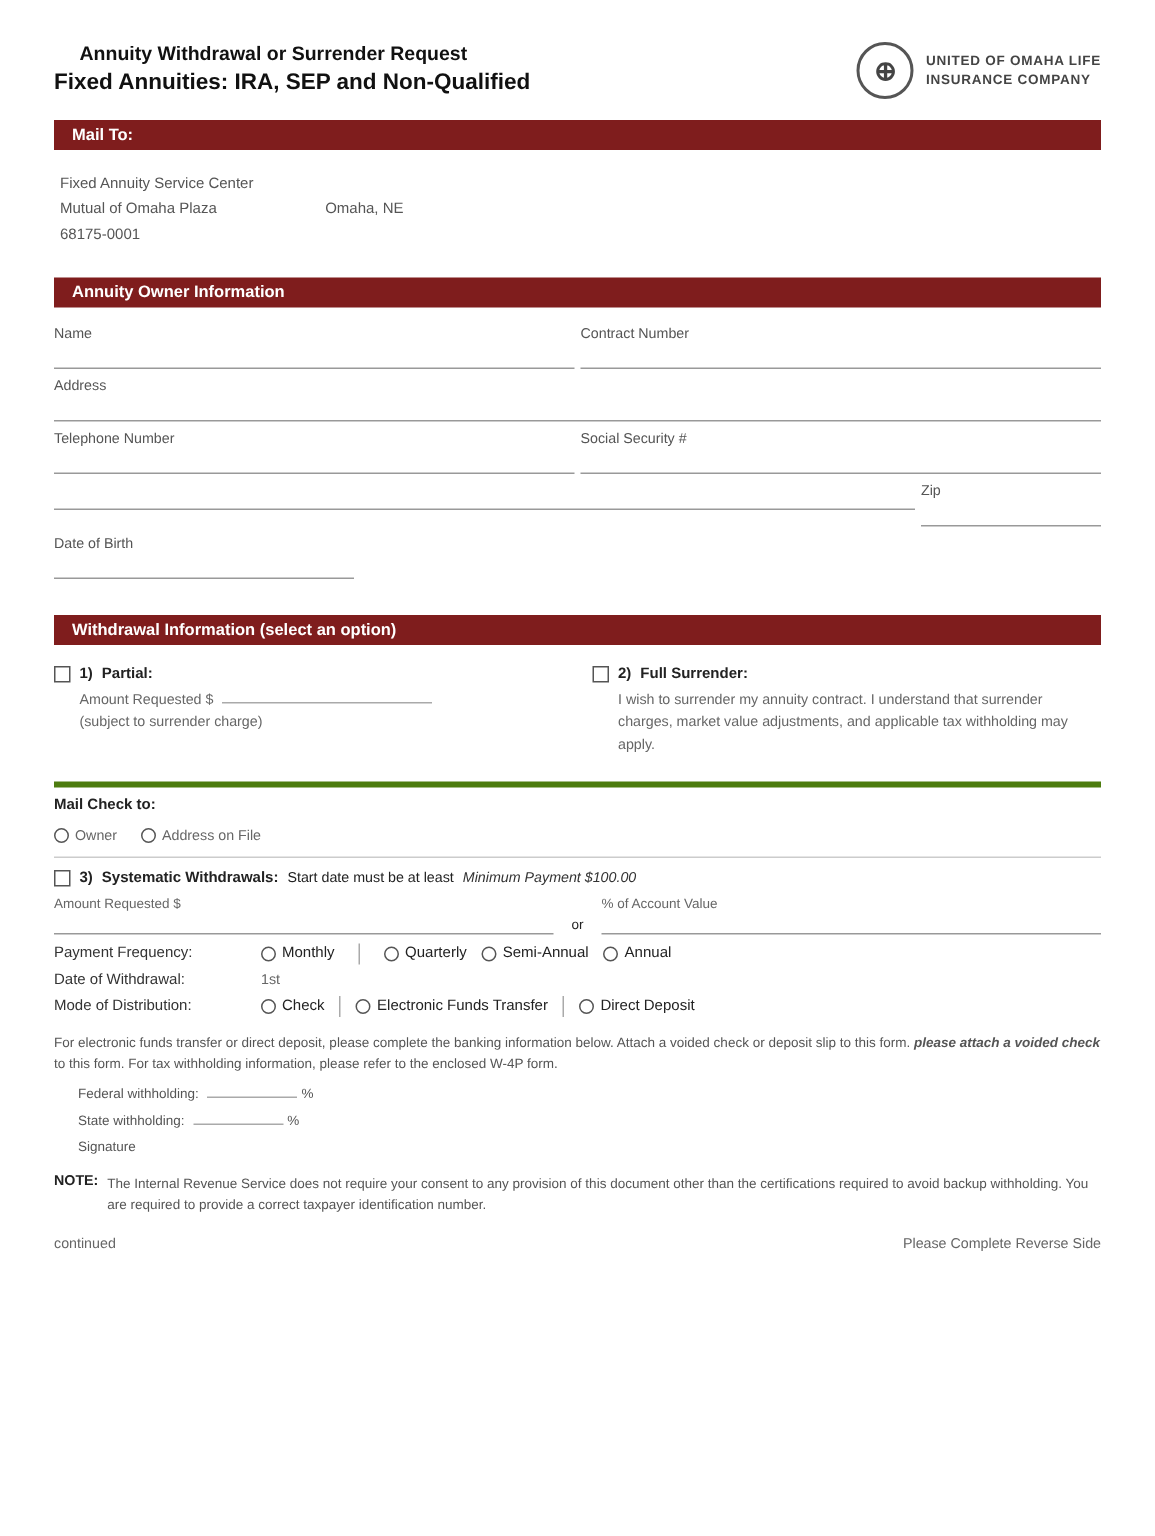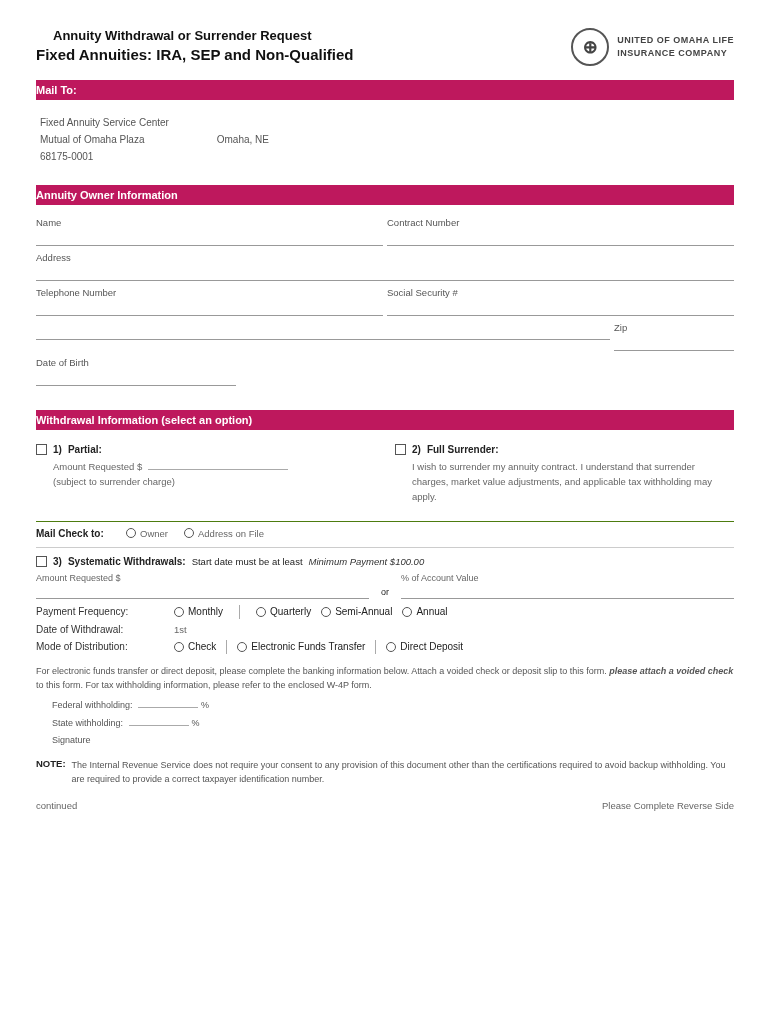--- a/index.html
+++ b/index.html
@@ -51,25 +51,25 @@
     }
     .logo-text {
       font-size: 9px;
       font-weight: bold;
       color: #444;
       text-transform: uppercase;
       line-height: 1.4;
       letter-spacing: 0.5px;
     }
     .section-header {
-      background: #be185d;
+      background: #7f1d1d;
       color: #fff;
       font-size: 11px;
       font-weight: bold;
-      padding: 4px 0;
+      padding: 4px 12px;
       margin-bottom: 8px;
     }
     .section {
       margin-bottom: 14px;
     }
     .mail-to-content {
       padding: 6px 4px;
       font-size: 10px;
       color: #555;
       line-height: 1.7;
@@ -132,22 +132,23 @@
       border-bottom: 1px solid #aaa;
       display: inline-block;
       width: 140px;
       margin: 0 3px;
     }
     .mail-check-row {
       display: flex;
       align-items: flex-start;
       gap: 10px;
       margin: 8px 0;
-      border-top: 1px solid #4d7c0f;
+      border-top: 4px solid #4d7c0f;
       padding-top: 6px;
+      flex-direction: column;
     }
     .mail-check-label {
       font-size: 10px;
       font-weight: bold;
       white-space: nowrap;
       min-width: 80px;
     }
     .mail-check-options {
       display: flex;
       gap: 16px;

